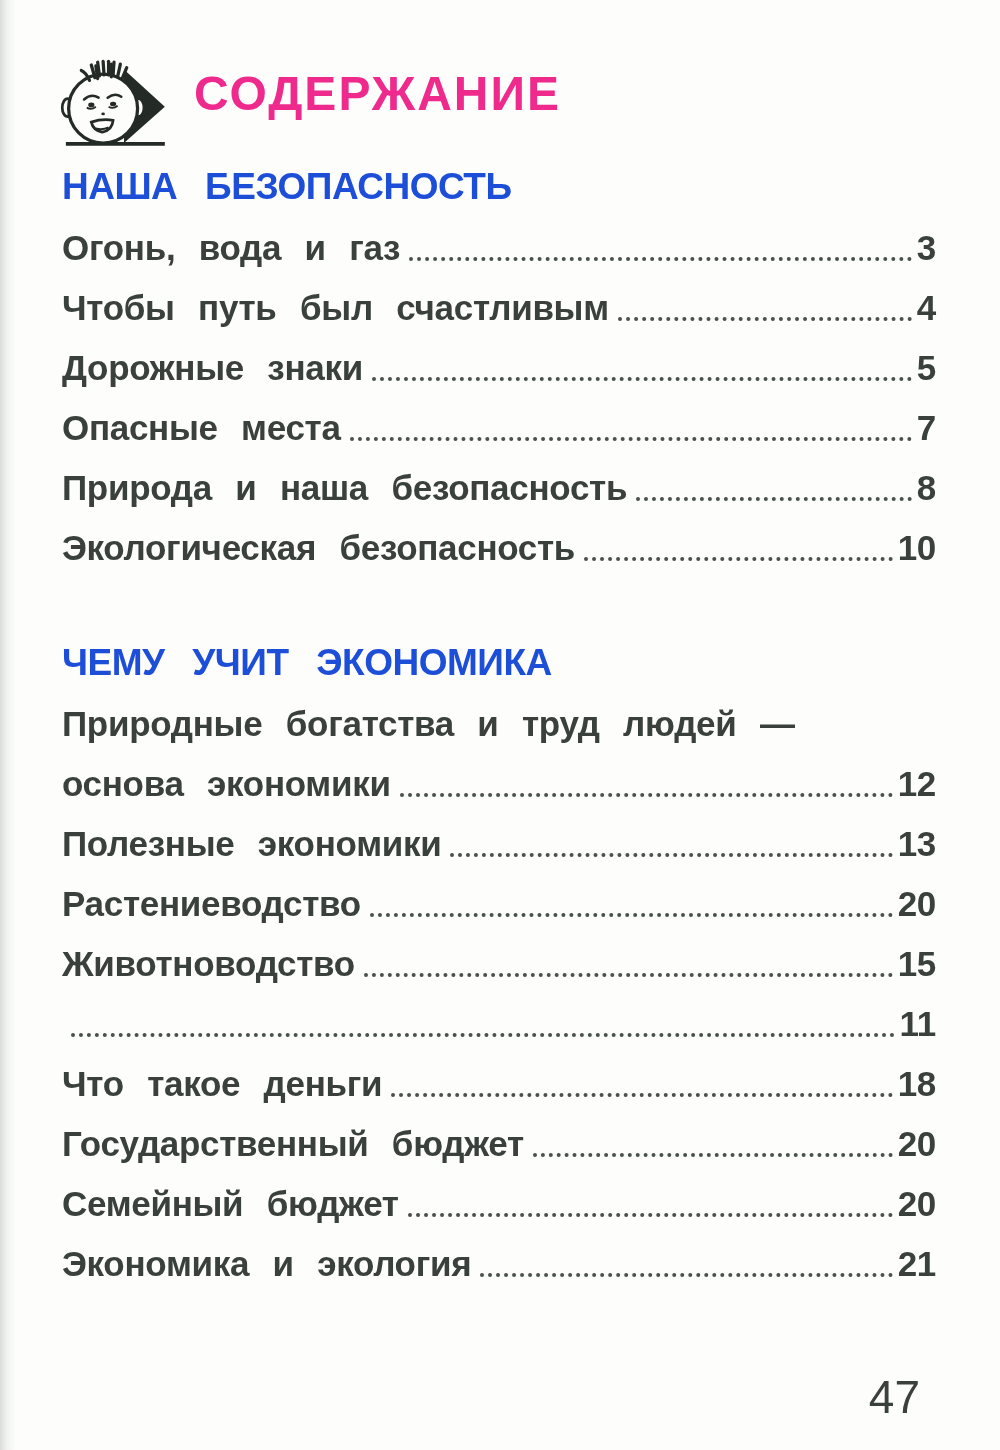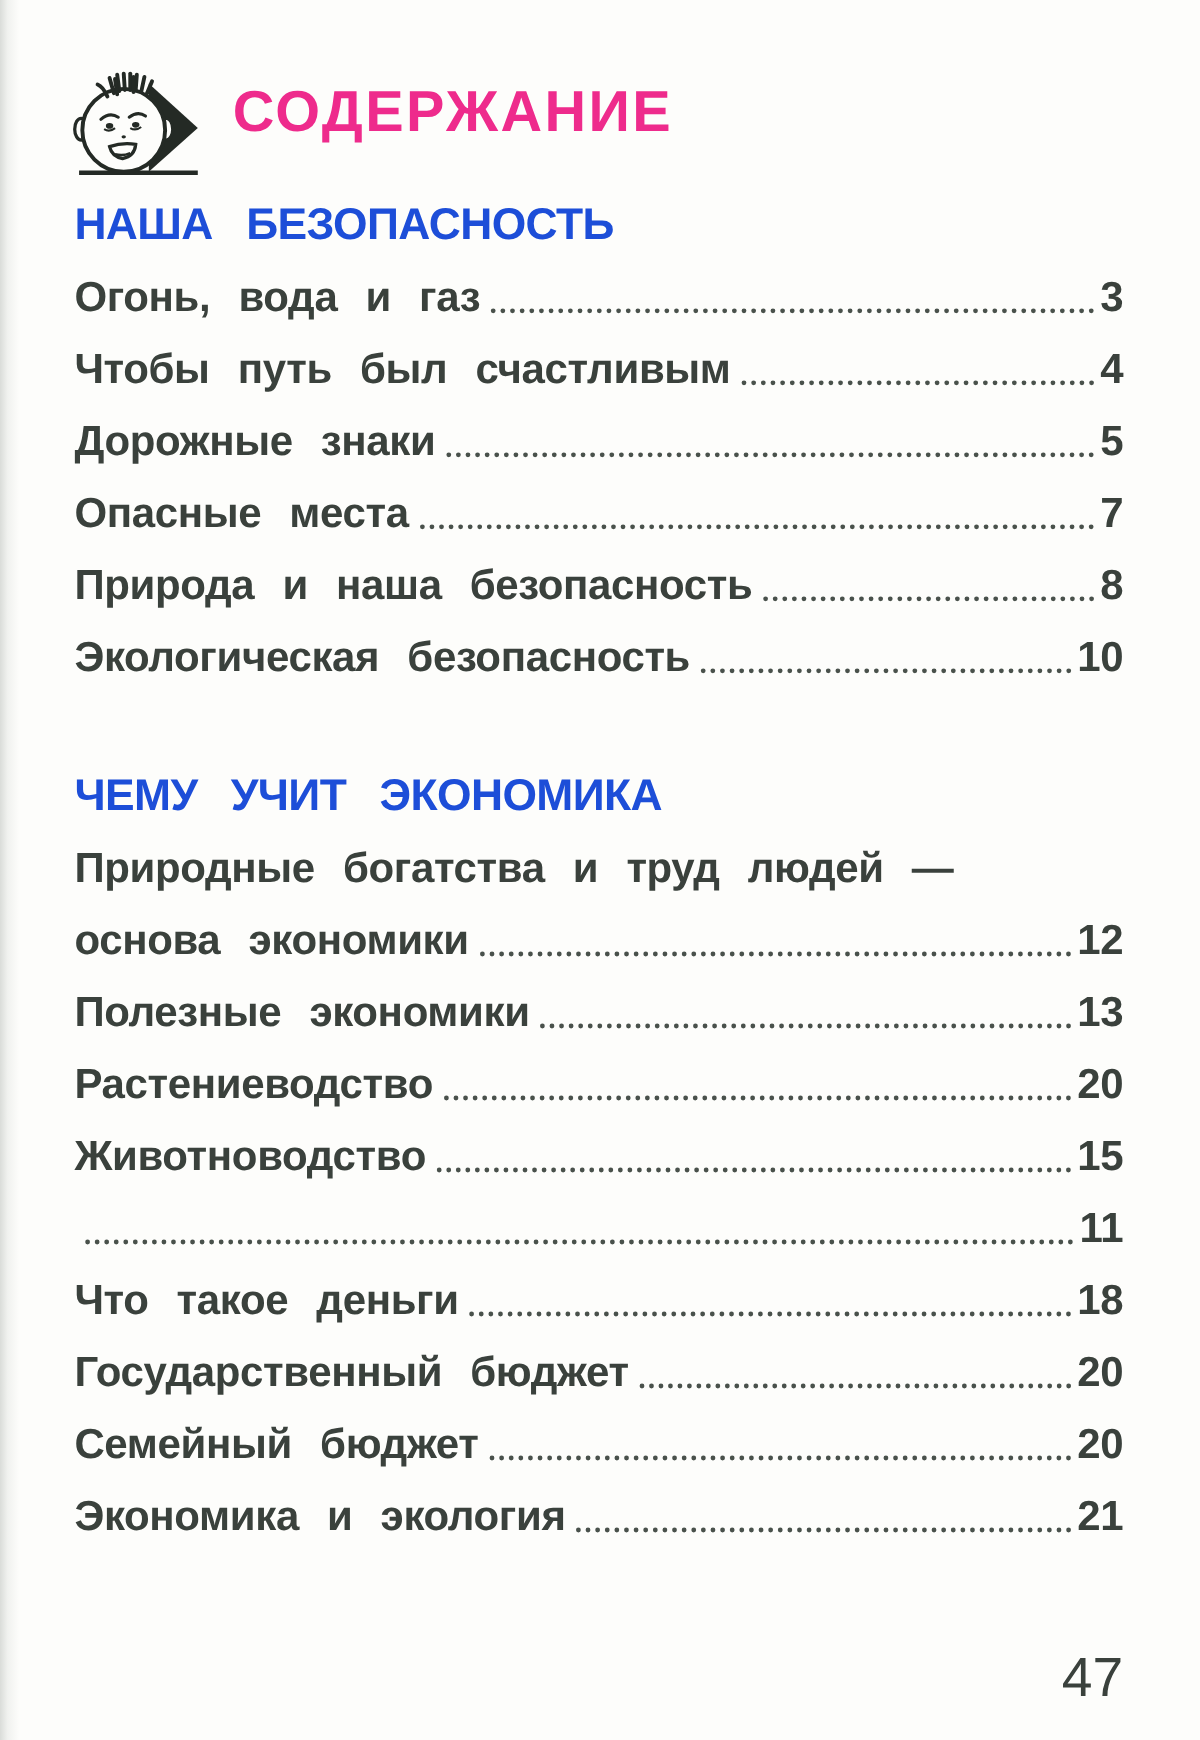--- a/index.html
+++ b/index.html
@@ -45,21 +45,21 @@
     font-weight:bold;
   }
   .row .t{flex:0 0 auto;}
   .leader{flex:1 1 auto;position:relative;min-width:30px;}
   .leader::after{
     content:'';position:absolute;left:9px;right:5px;bottom:17px;
     border-bottom:4px dotted #49514b;
   }
   .pg{flex:0 0 auto;text-align:right;}
   .page-number{
-    position:absolute;right:64px;bottom:26px;
+    position:absolute;right:80px;bottom:26px;
     font-size:46px;letter-spacing:0;
     color:#3a413c;
   }
 </style>
 </head>
 <body>
 
 <div class="page">
   <div class="scan-edge"></div>
 

